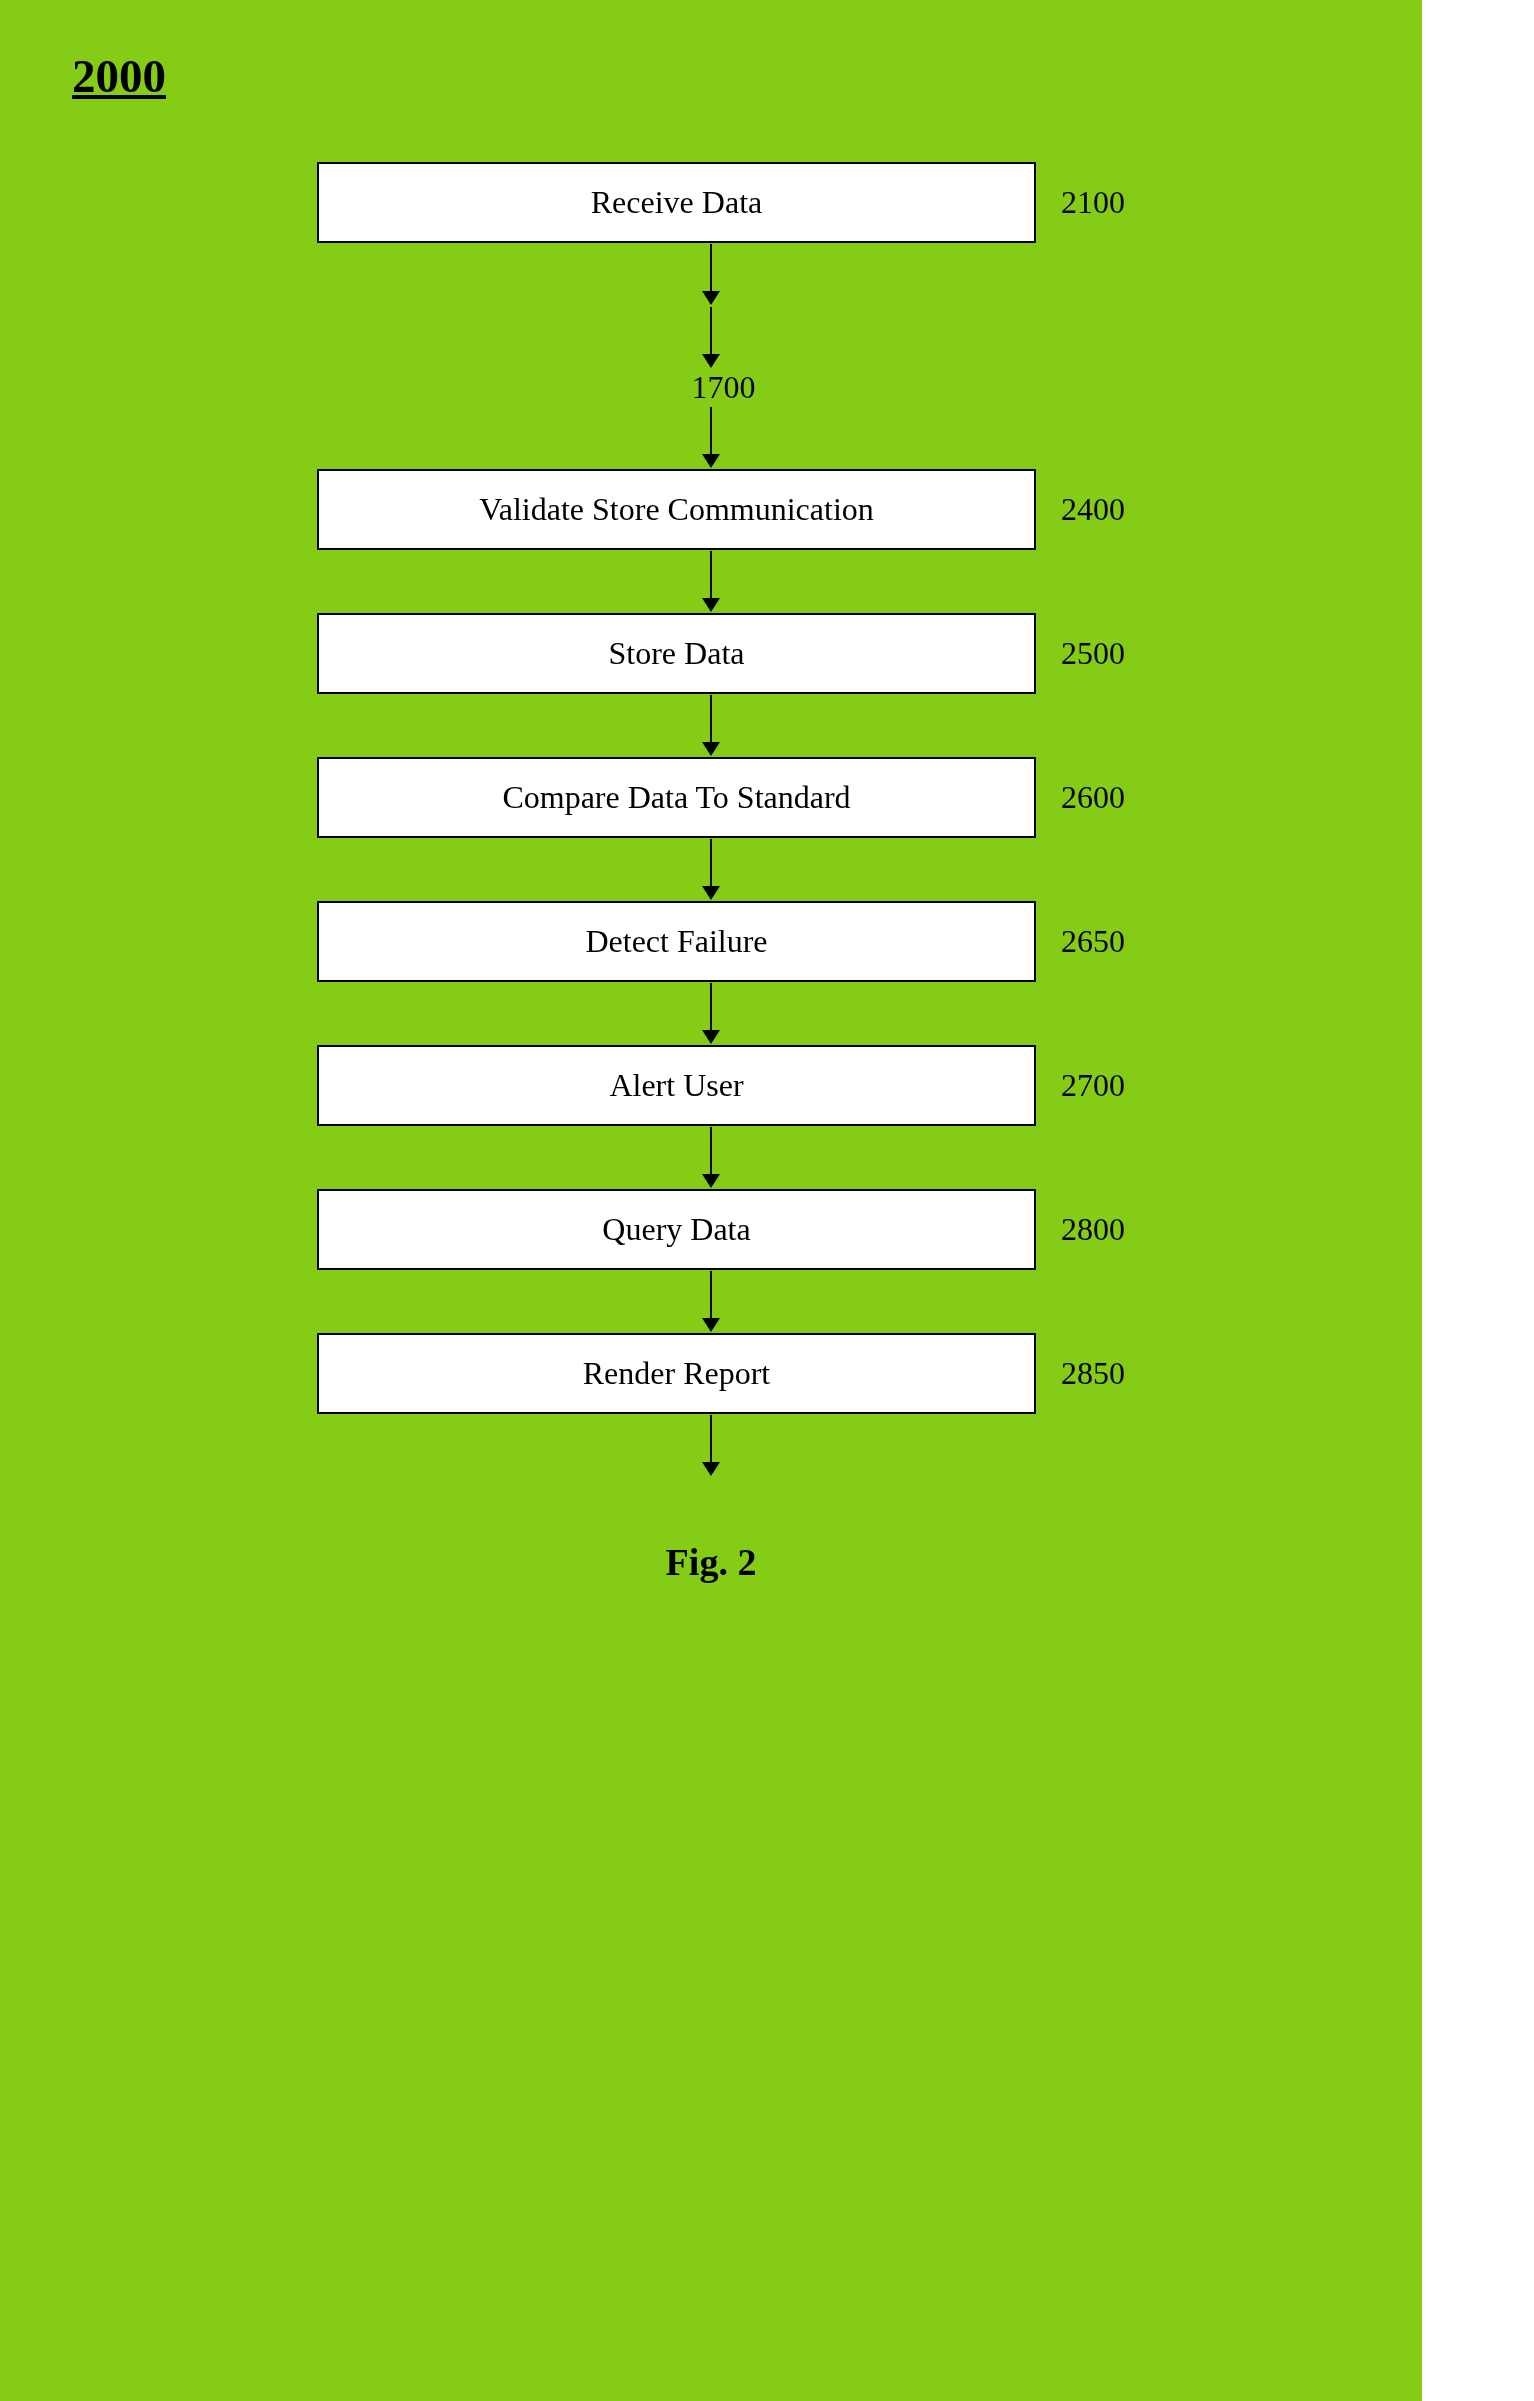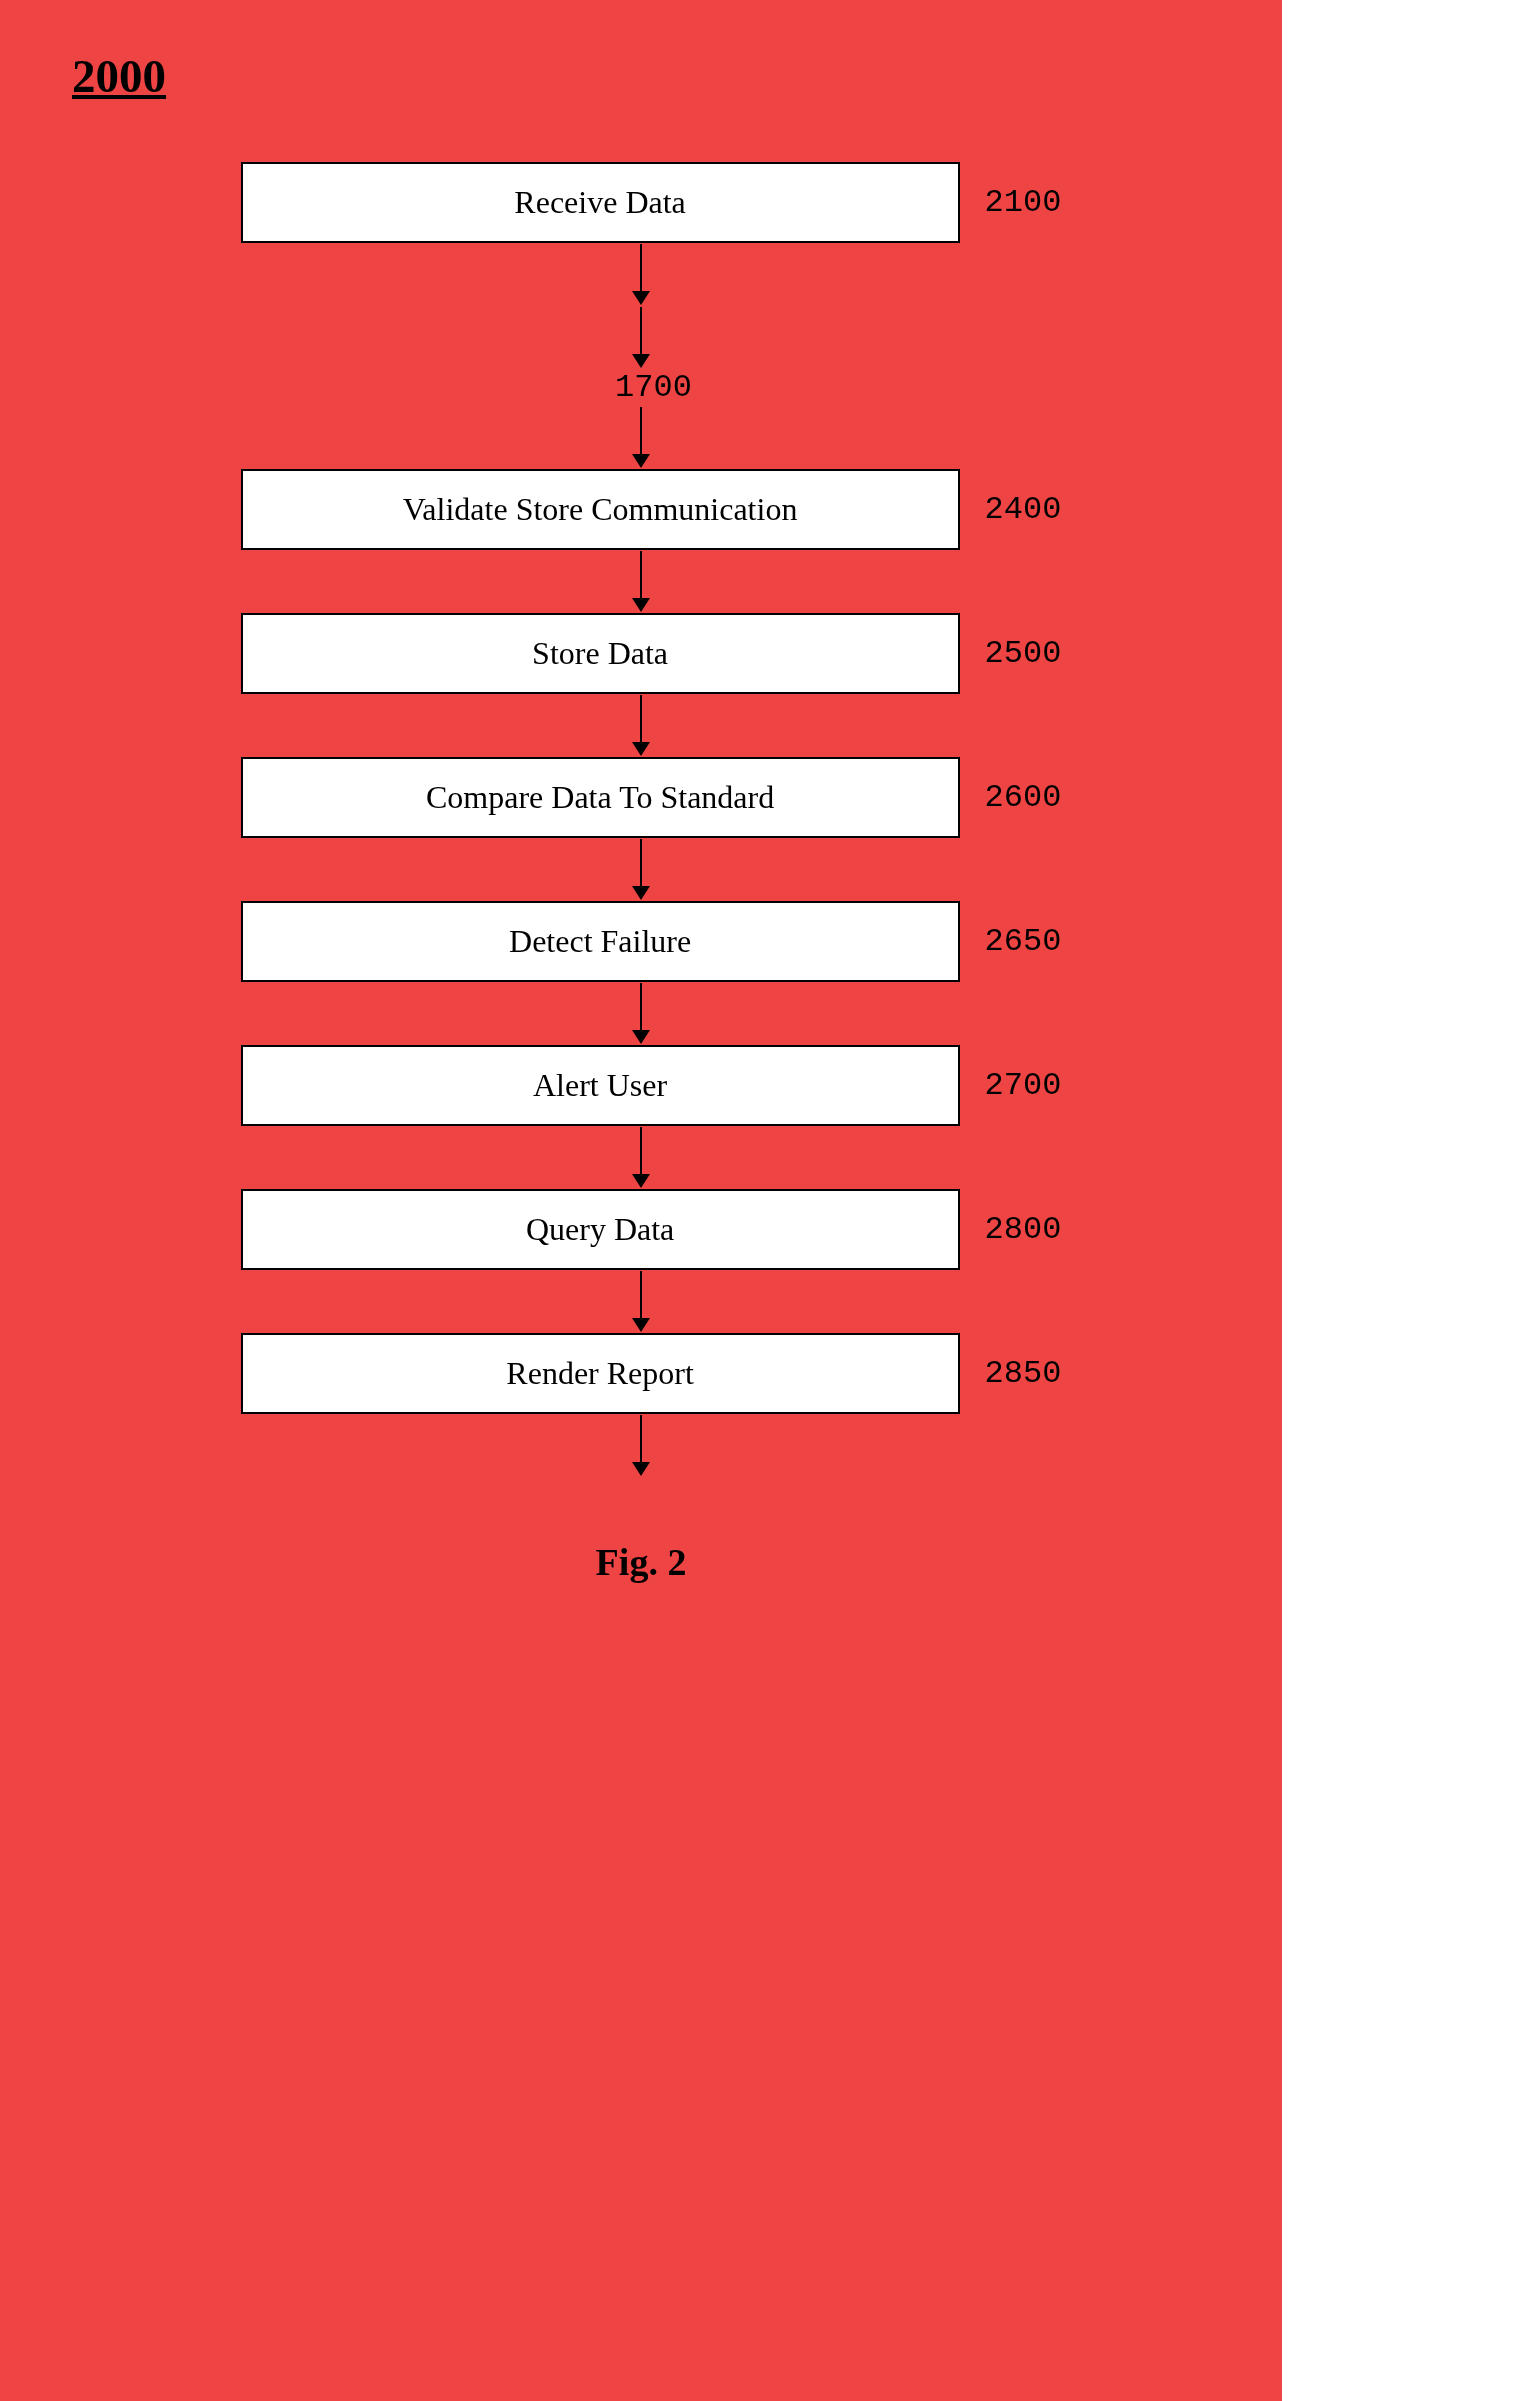--- a/index.html
+++ b/index.html
@@ -10,23 +10,23 @@
 
     body {
       background: #ffffff;
       font-family: 'Times New Roman', Times, serif;
       width: 1534px;
       min-height: 2401px;
       position: relative;
     }
 
     .page {
-      width: 1282px;
+      width: 1422px;
       min-height: 2401px;
-      background: #ef4444;
+      background: #84cc16;
       position: relative;
       padding: 54px 52px;
     }
 
     .diagram-label {
       font-size: 47px;
       font-weight: bold;
       text-decoration: underline;
       position: absolute;
       top: 49px;
@@ -66,21 +66,20 @@
       background: #ffffff;
       position: relative;
       margin-left: 20px;
     }
 
     .step-number {
       font-size: 32px;
       margin-left: 25px;
       white-space: nowrap;
       color: #000000;
-      font-family: Liberation Mono, monospace;
     }
 
     .arrow-down {
       display: flex;
       flex-direction: column;
       align-items: center;
       height: 63px;
       justify-content: center;
     }
 

